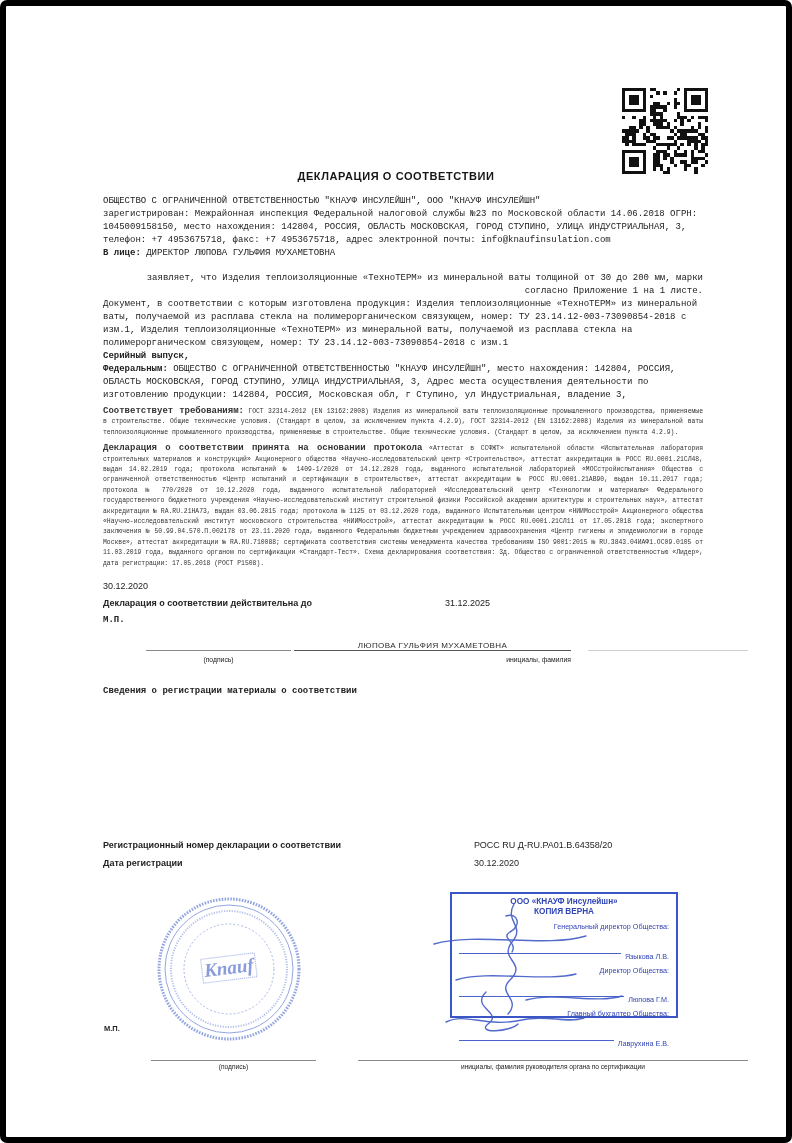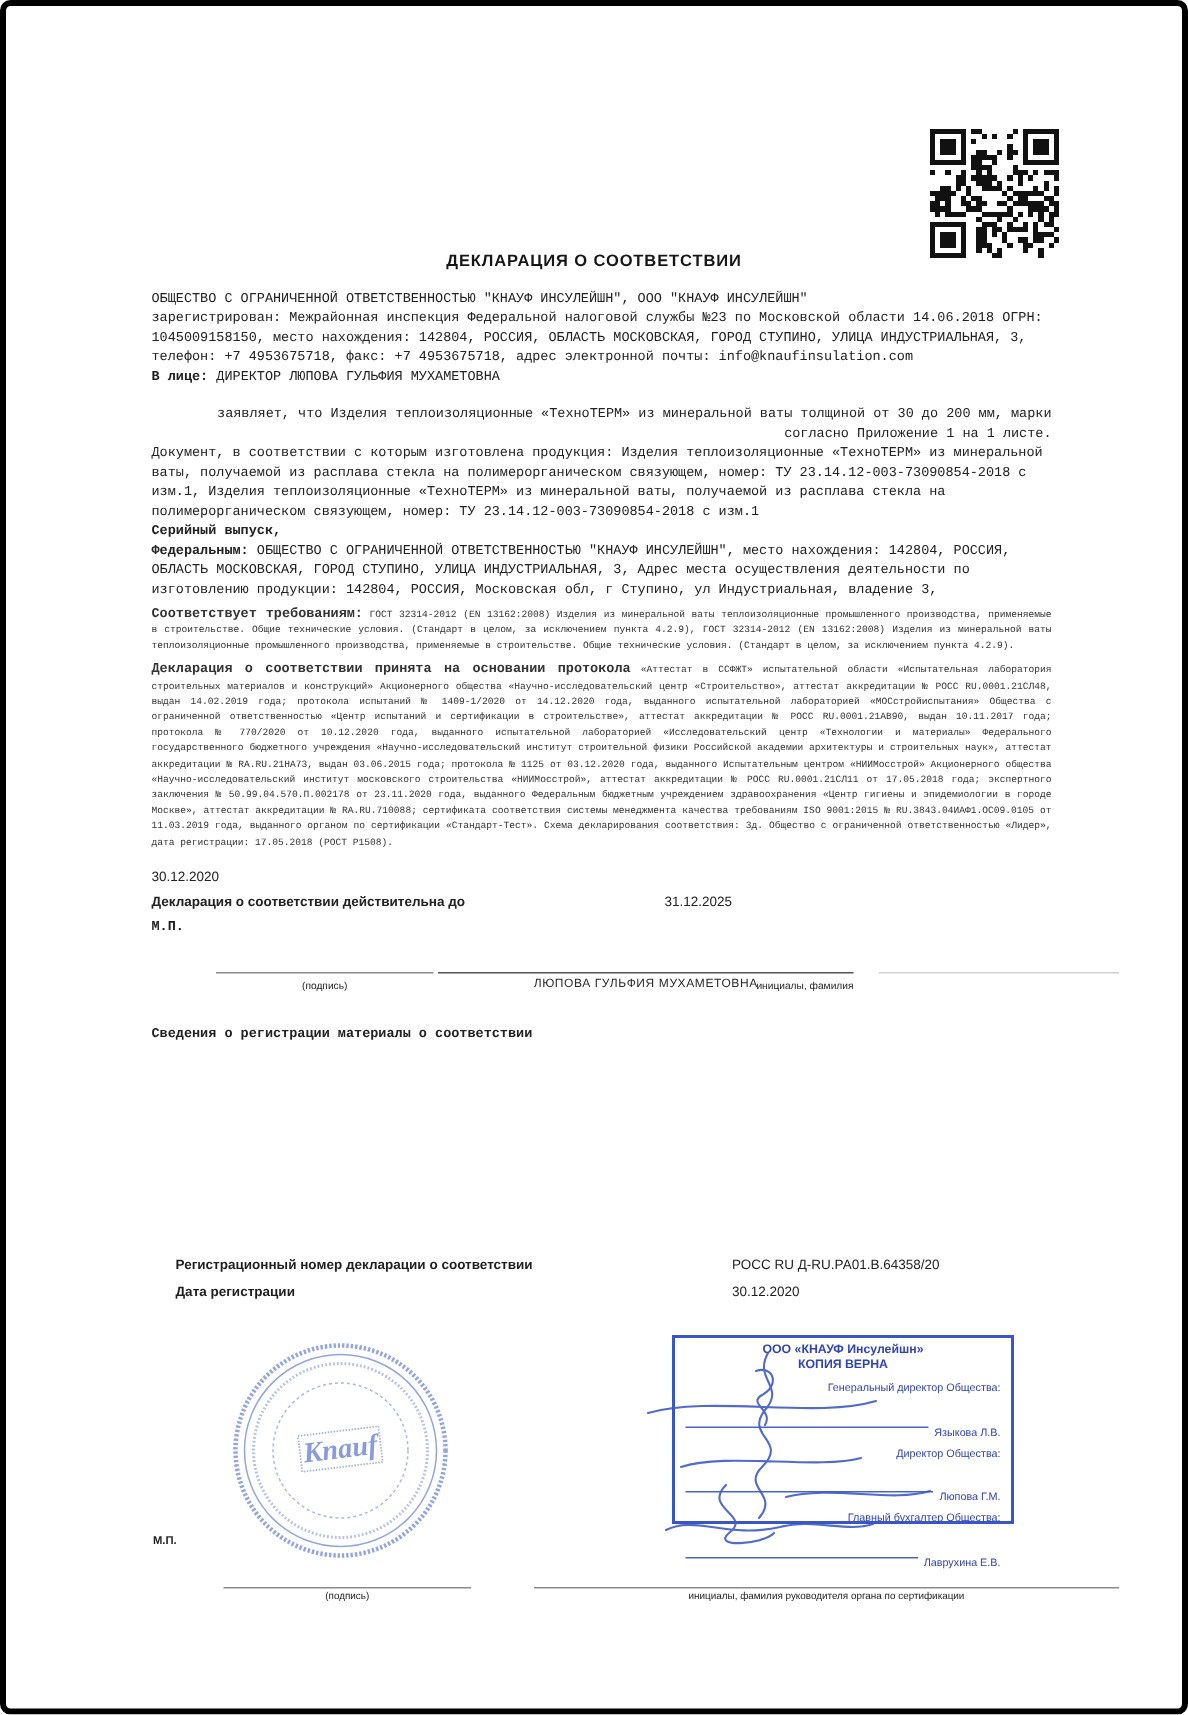--- a/index.html
+++ b/index.html
@@ -1,18 +1,18 @@
 <!DOCTYPE html>
 <html><head>
 <meta charset="utf-8">
 <style>
   html,body{margin:0;padding:0;background:#ffffff;}
   .page{
     position:relative;width:792px;height:1143px;background:#fff;
-    border:4px solid #000000;border-radius:7px;box-sizing:border-box;
+    border:6px solid #000000;border-radius:7px;box-sizing:border-box;
     font-family:"Liberation Sans",sans-serif;color:#1f1f1f;overflow:hidden;
   }
   .b{font-weight:bold;}
   .title{
     position:absolute;top:164px;left:0;width:100%;text-align:center;
     font-size:11px;font-weight:bold;letter-spacing:.6px;color:#161616;
   }
   .qr{position:absolute;left:616px;top:82px;width:86px;height:86px;}
   .qr svg{width:100%;height:100%;}
   .content{
@@ -22,33 +22,33 @@
   .content p{margin:0;font-family:Liberation Mono, monospace;}
   .gap{margin-top:12px !important;text-align:right;}
   .fine{font-size:6.4px;line-height:10.4px;color:#333;text-align:justify;}
   .fine .b{font-size:9px;}
   .kvs{margin-top:11px;}
   .kv{display:flex;margin-bottom:4px;}
   .kv .k{width:342px;font-weight:bold;flex:0 0 auto;}
   .kv .v{font-weight:normal;}
   .mp{margin-top:15px;font-weight:bold;}
   .sigzone{position:relative;height:40px;margin-top:8px;}
-  .sig-name{position:absolute;left:191px;top:16px;width:277px;text-align:center;
+  .sig-name{position:absolute;left:191px;top:4px;width:277px;text-align:center;
     font-size:8px;letter-spacing:.4px;color:#2a2a2a;}
   .line{position:absolute;height:1px;background:#8a8a8a;}
   .l-left{left:43px;top:15px;width:145px;}
   .l-right{left:191px;top:15px;width:277px;background:#555;}
   .l-ext{left:485px;top:15px;width:160px;background:#cfcfcf;}
   .cap{position:absolute;top:18px;font-size:6.8px;color:#222;}
   .cap-left{left:43px;width:145px;text-align:center;}
   .cap-right{left:191px;width:277px;text-align:right;}
   .reg-header{font-weight:bold;margin-top:10px !important;}
   .regblock{position:absolute;left:97px;top:833px;width:648px;font-size:9px;line-height:13px;}
   .kv2{display:flex;margin-bottom:5px;}
-  .kv2 .k{width:371px;font-weight:bold;flex:0 0 auto;margin-left:16px;}
+  .kv2 .k{width:371px;font-weight:bold;flex:0 0 auto;}
   .round-stamp{position:absolute;left:148px;top:888px;width:150px;height:150px;opacity:.82;}
   .copy-stamp{
     position:absolute;left:444px;top:886px;width:228px;height:126px;box-sizing:border-box;
     border:2px solid #3a56c4;color:#3144b6;padding:3px 7px 4px 7px;background:rgba(255,255,255,0);
   }
   .cs-title{font-size:8.2px;font-weight:bold;text-align:center;line-height:10px;}
   .cs-role{margin-top:6px;font-size:7.2px;line-height:8.5px;text-align:right;}
   .sign-row{display:flex;align-items:flex-start;margin-top:20px;}
   .sig-line{flex:1;border-bottom:1px solid #4a63c8;height:1px;margin-right:4px;}
   .cs-name{font-size:7.2px;white-space:nowrap;}

